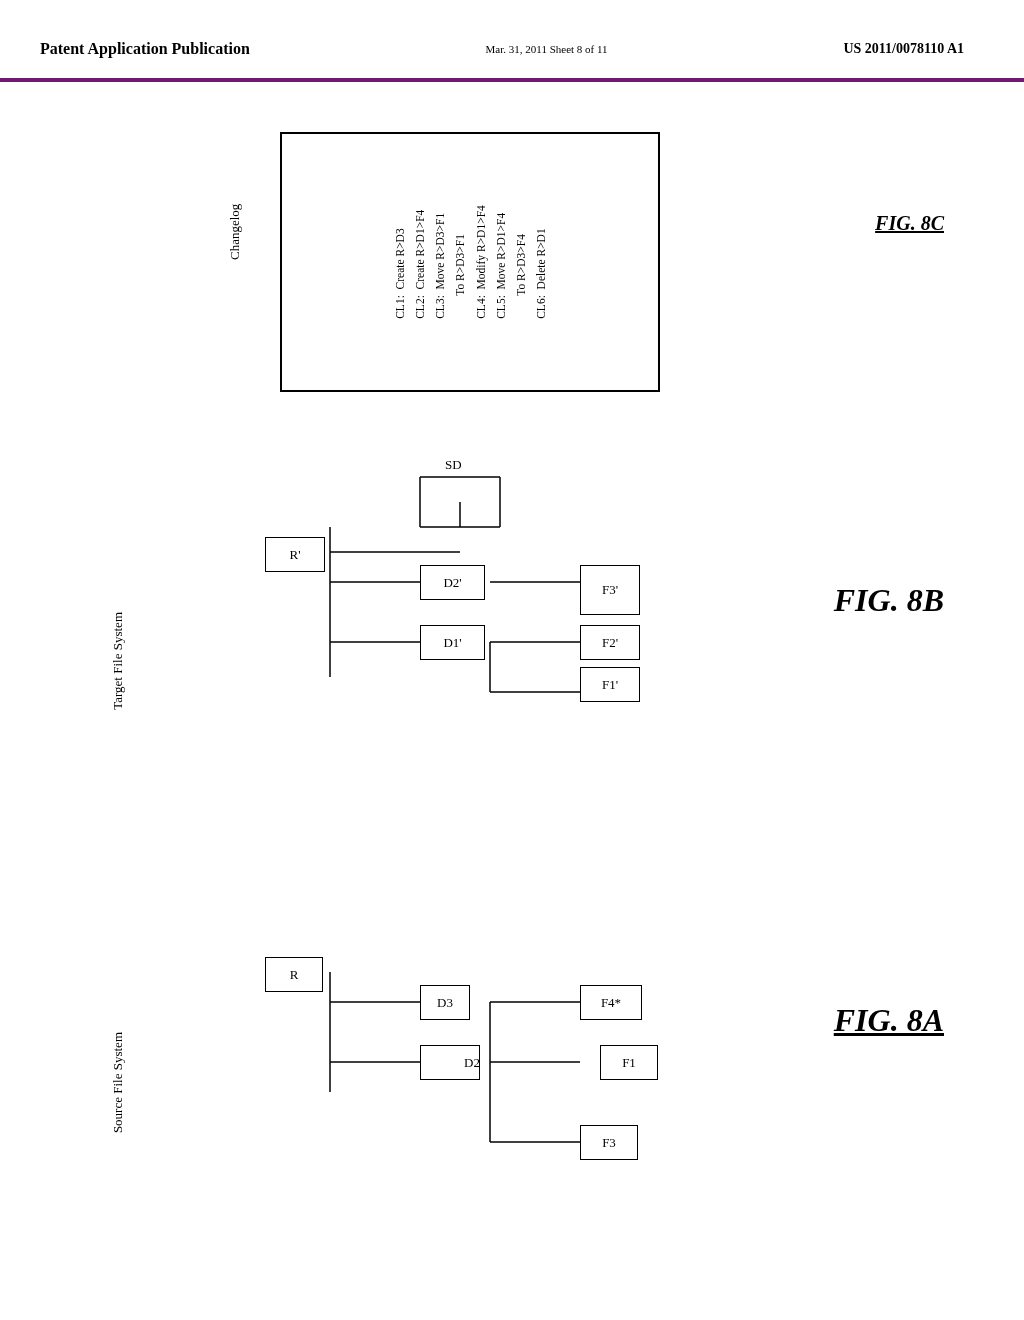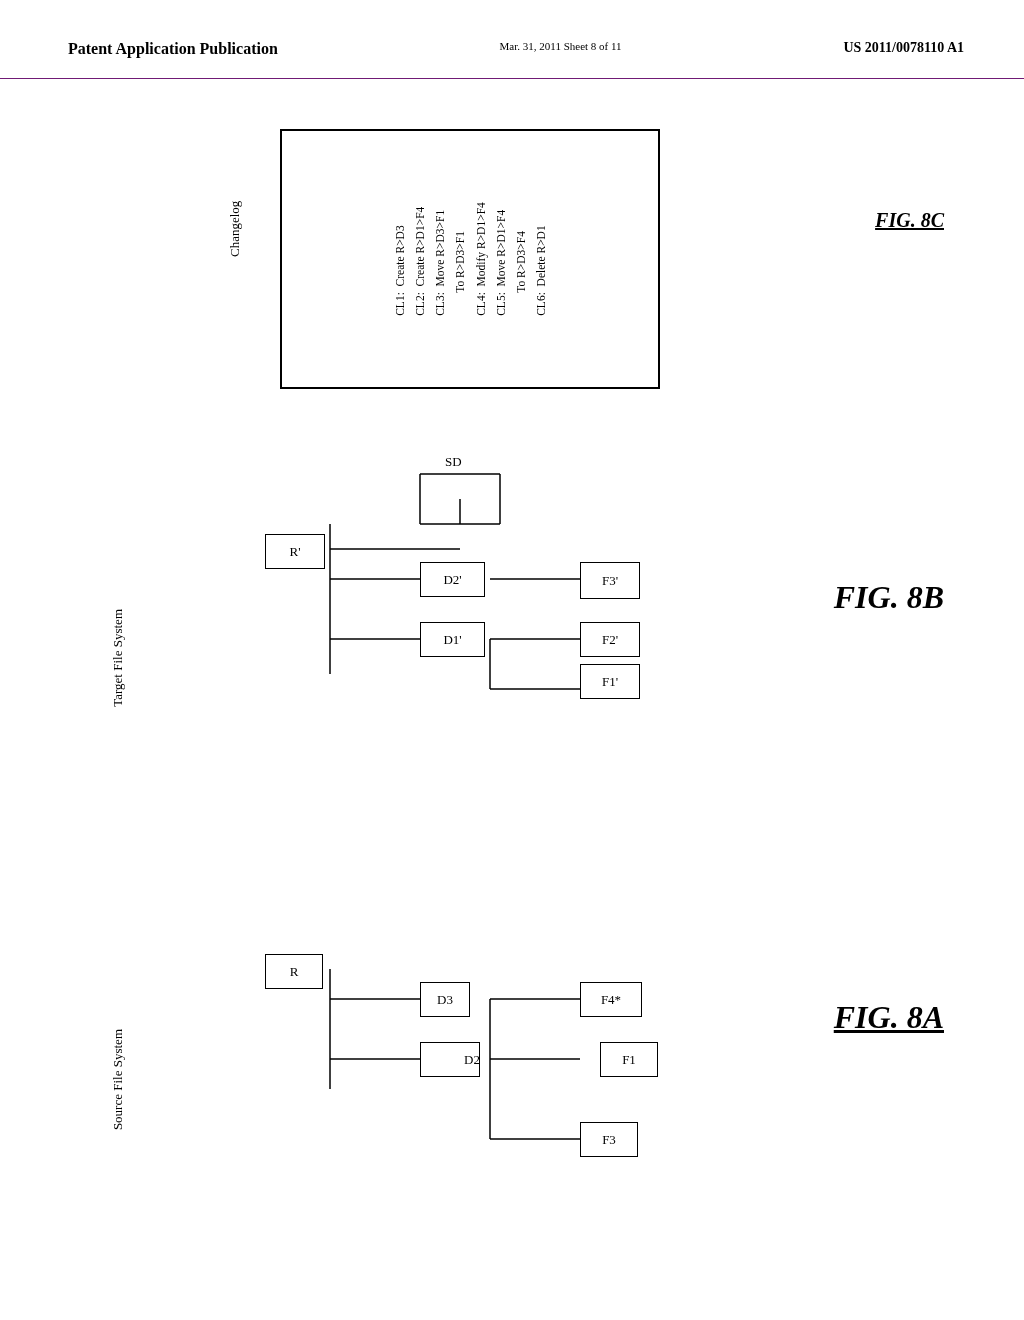--- a/index.html
+++ b/index.html
@@ -9,23 +9,23 @@
       background: #fff;
       font-family: 'Times New Roman', Times, serif;
       position: relative;
       overflow: hidden;
     }
 
     
     .header {
       display: flex;
       justify-content: space-between;
-      align-items: flex-start;
-      padding: 40px 60px 20px 68px;
-      border-bottom: 1px solid #701a75;
+      align-items: center;
+      padding: 40px 60px 20px 40px;
+      border-bottom: 4px solid #701a75;
     }
     .header-left {
       font-weight: bold;
       font-size: 16px;
     }
     .header-center {
       font-size: 11px;
       text-align: center;
     }
     .header-right {
@@ -219,21 +219,21 @@
     </svg>
 
     <div style="position:absolute; left:365px; top:5px; font-size:13px;">SD</div>
 
     <div class="node-box" style="left:185px; top:85px; width:60px; height:35px;">R'</div>
 
     <div class="node-box" style="left:340px; top:113px; width:65px; height:35px;">D2'</div>
 
     <div class="node-box" style="left:340px; top:173px; width:65px; height:35px;">D1'</div>
 
-    <div class="node-box" style="left:500px; top:113px; width:60px; height:37px;">F3'</div>
+    <div class="node-box" style="left:500px; top:113px; width:60px; height:50px;">F3'</div>
 
     <div class="node-box" style="left:500px; top:173px; width:60px; height:35px;">F2'</div>
 
     <div class="node-box" style="left:500px; top:207px; width:60px; height:35px;margin-top:8px;">F1'</div>
 
     <div class="fig8b-fig-label">FIG. 8B</div>
   </div>
 
   <div class="fig8a-area">
     <div class="fig8a-system-label">Source File System</div>

